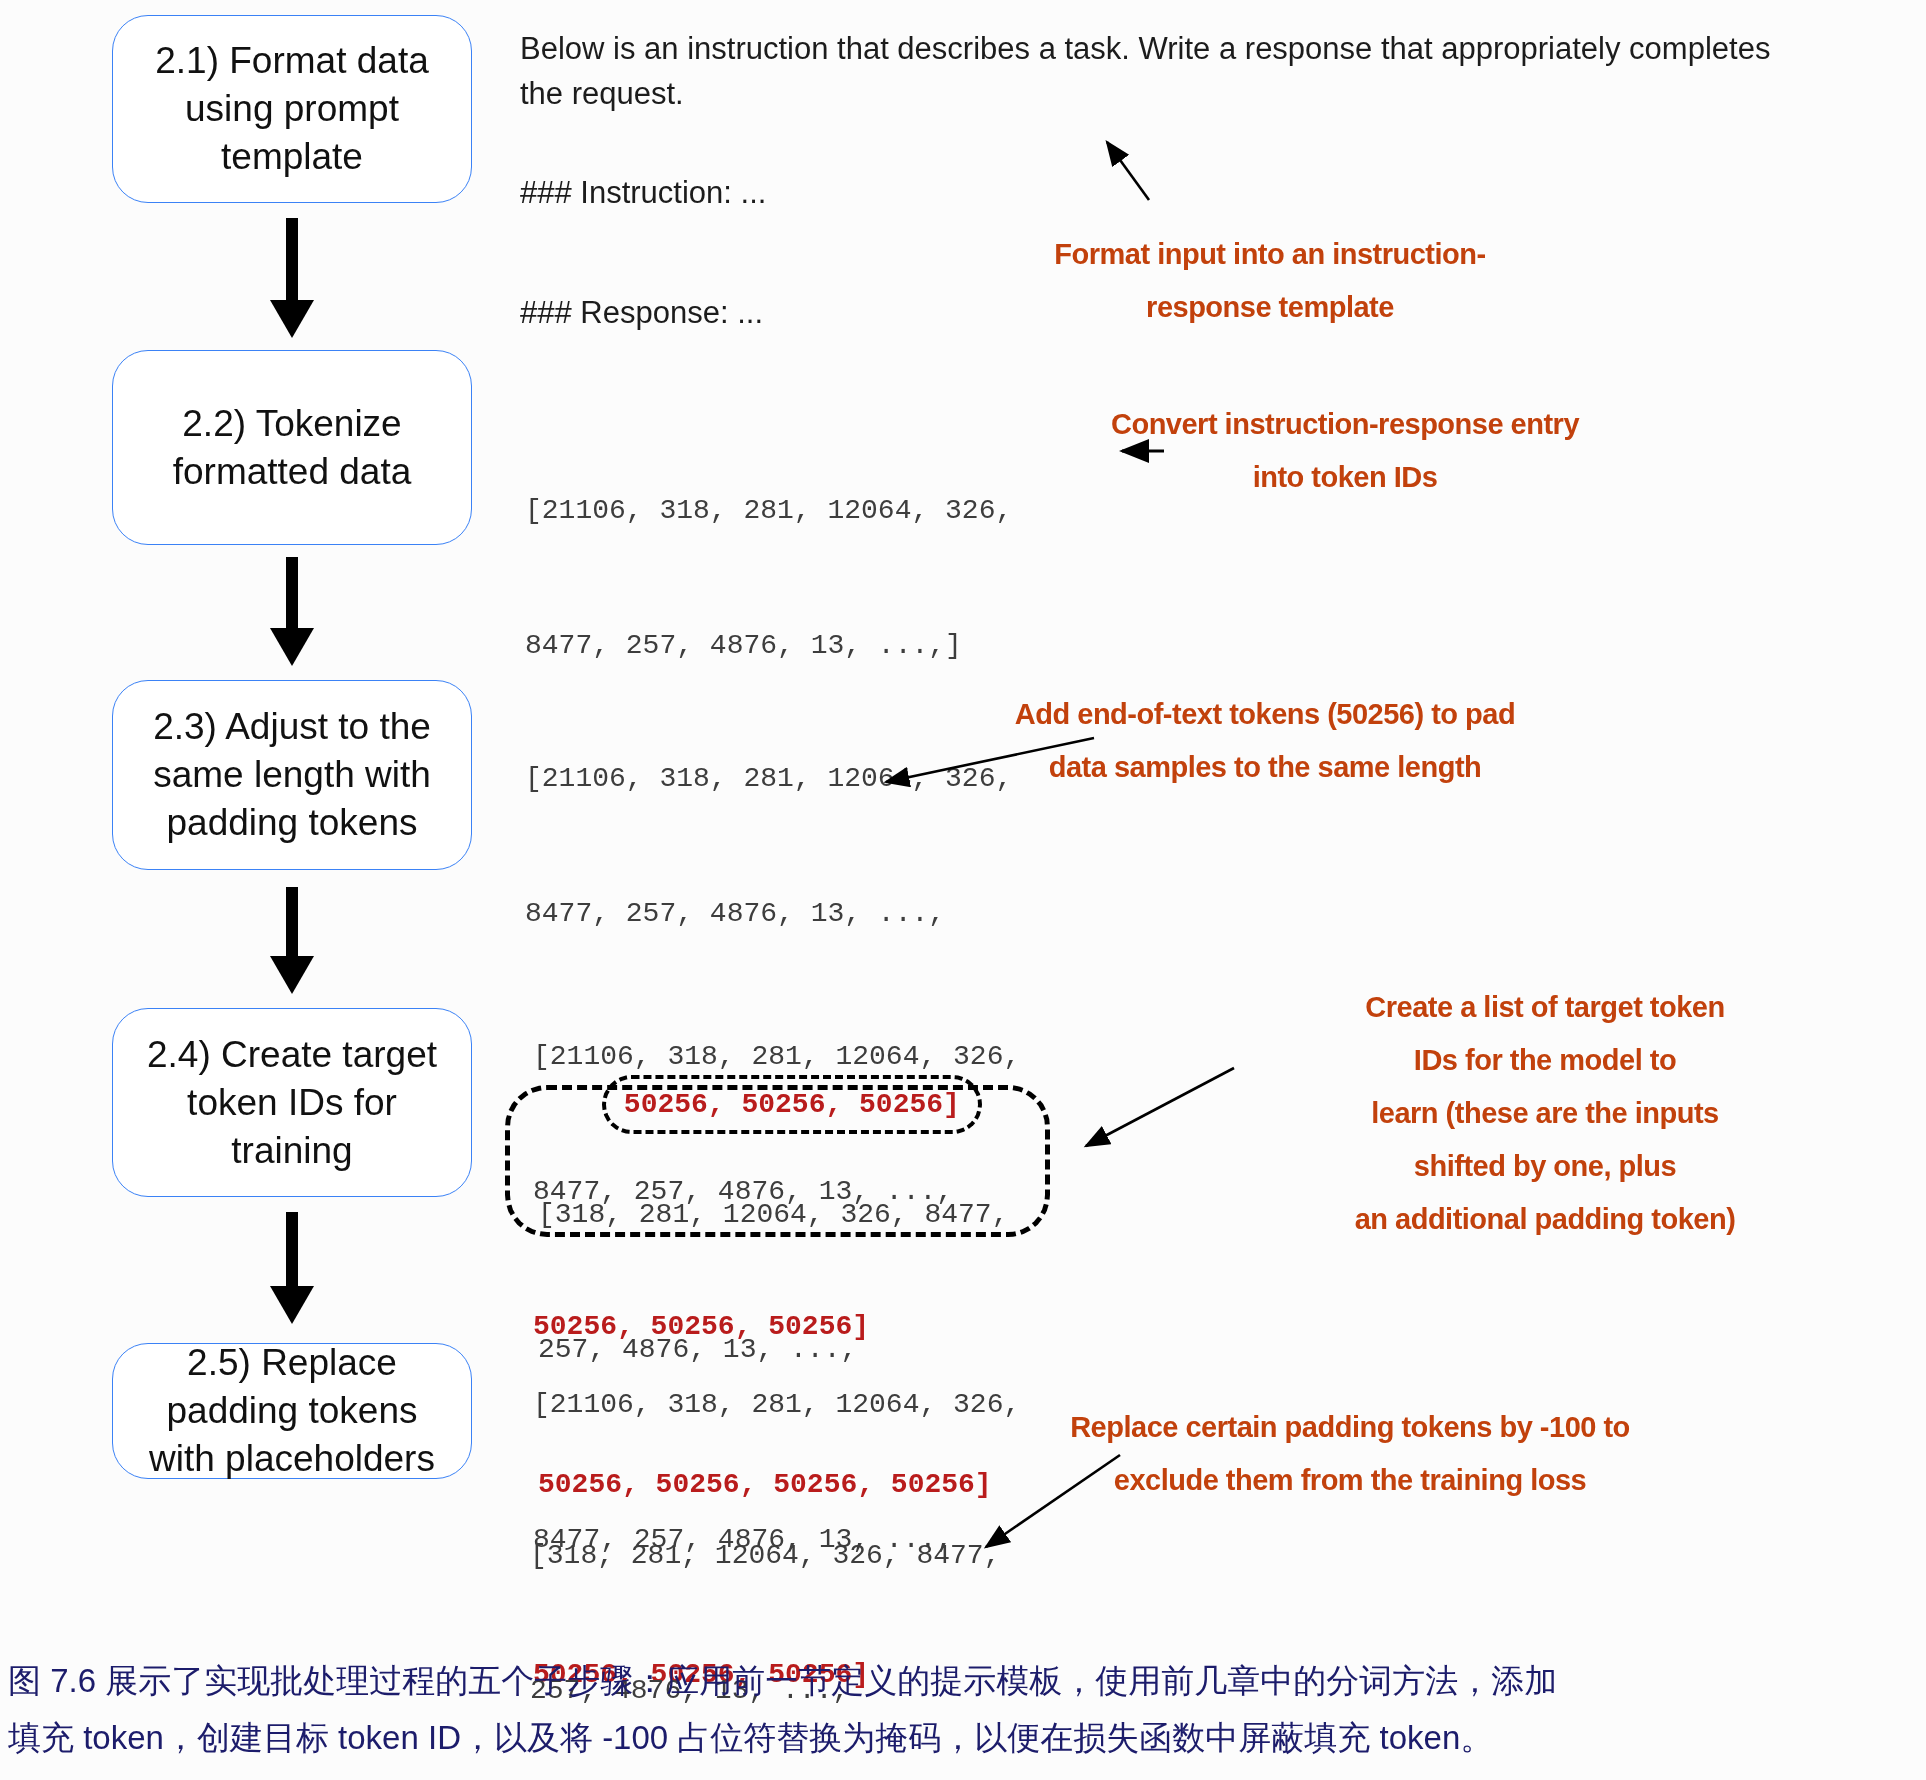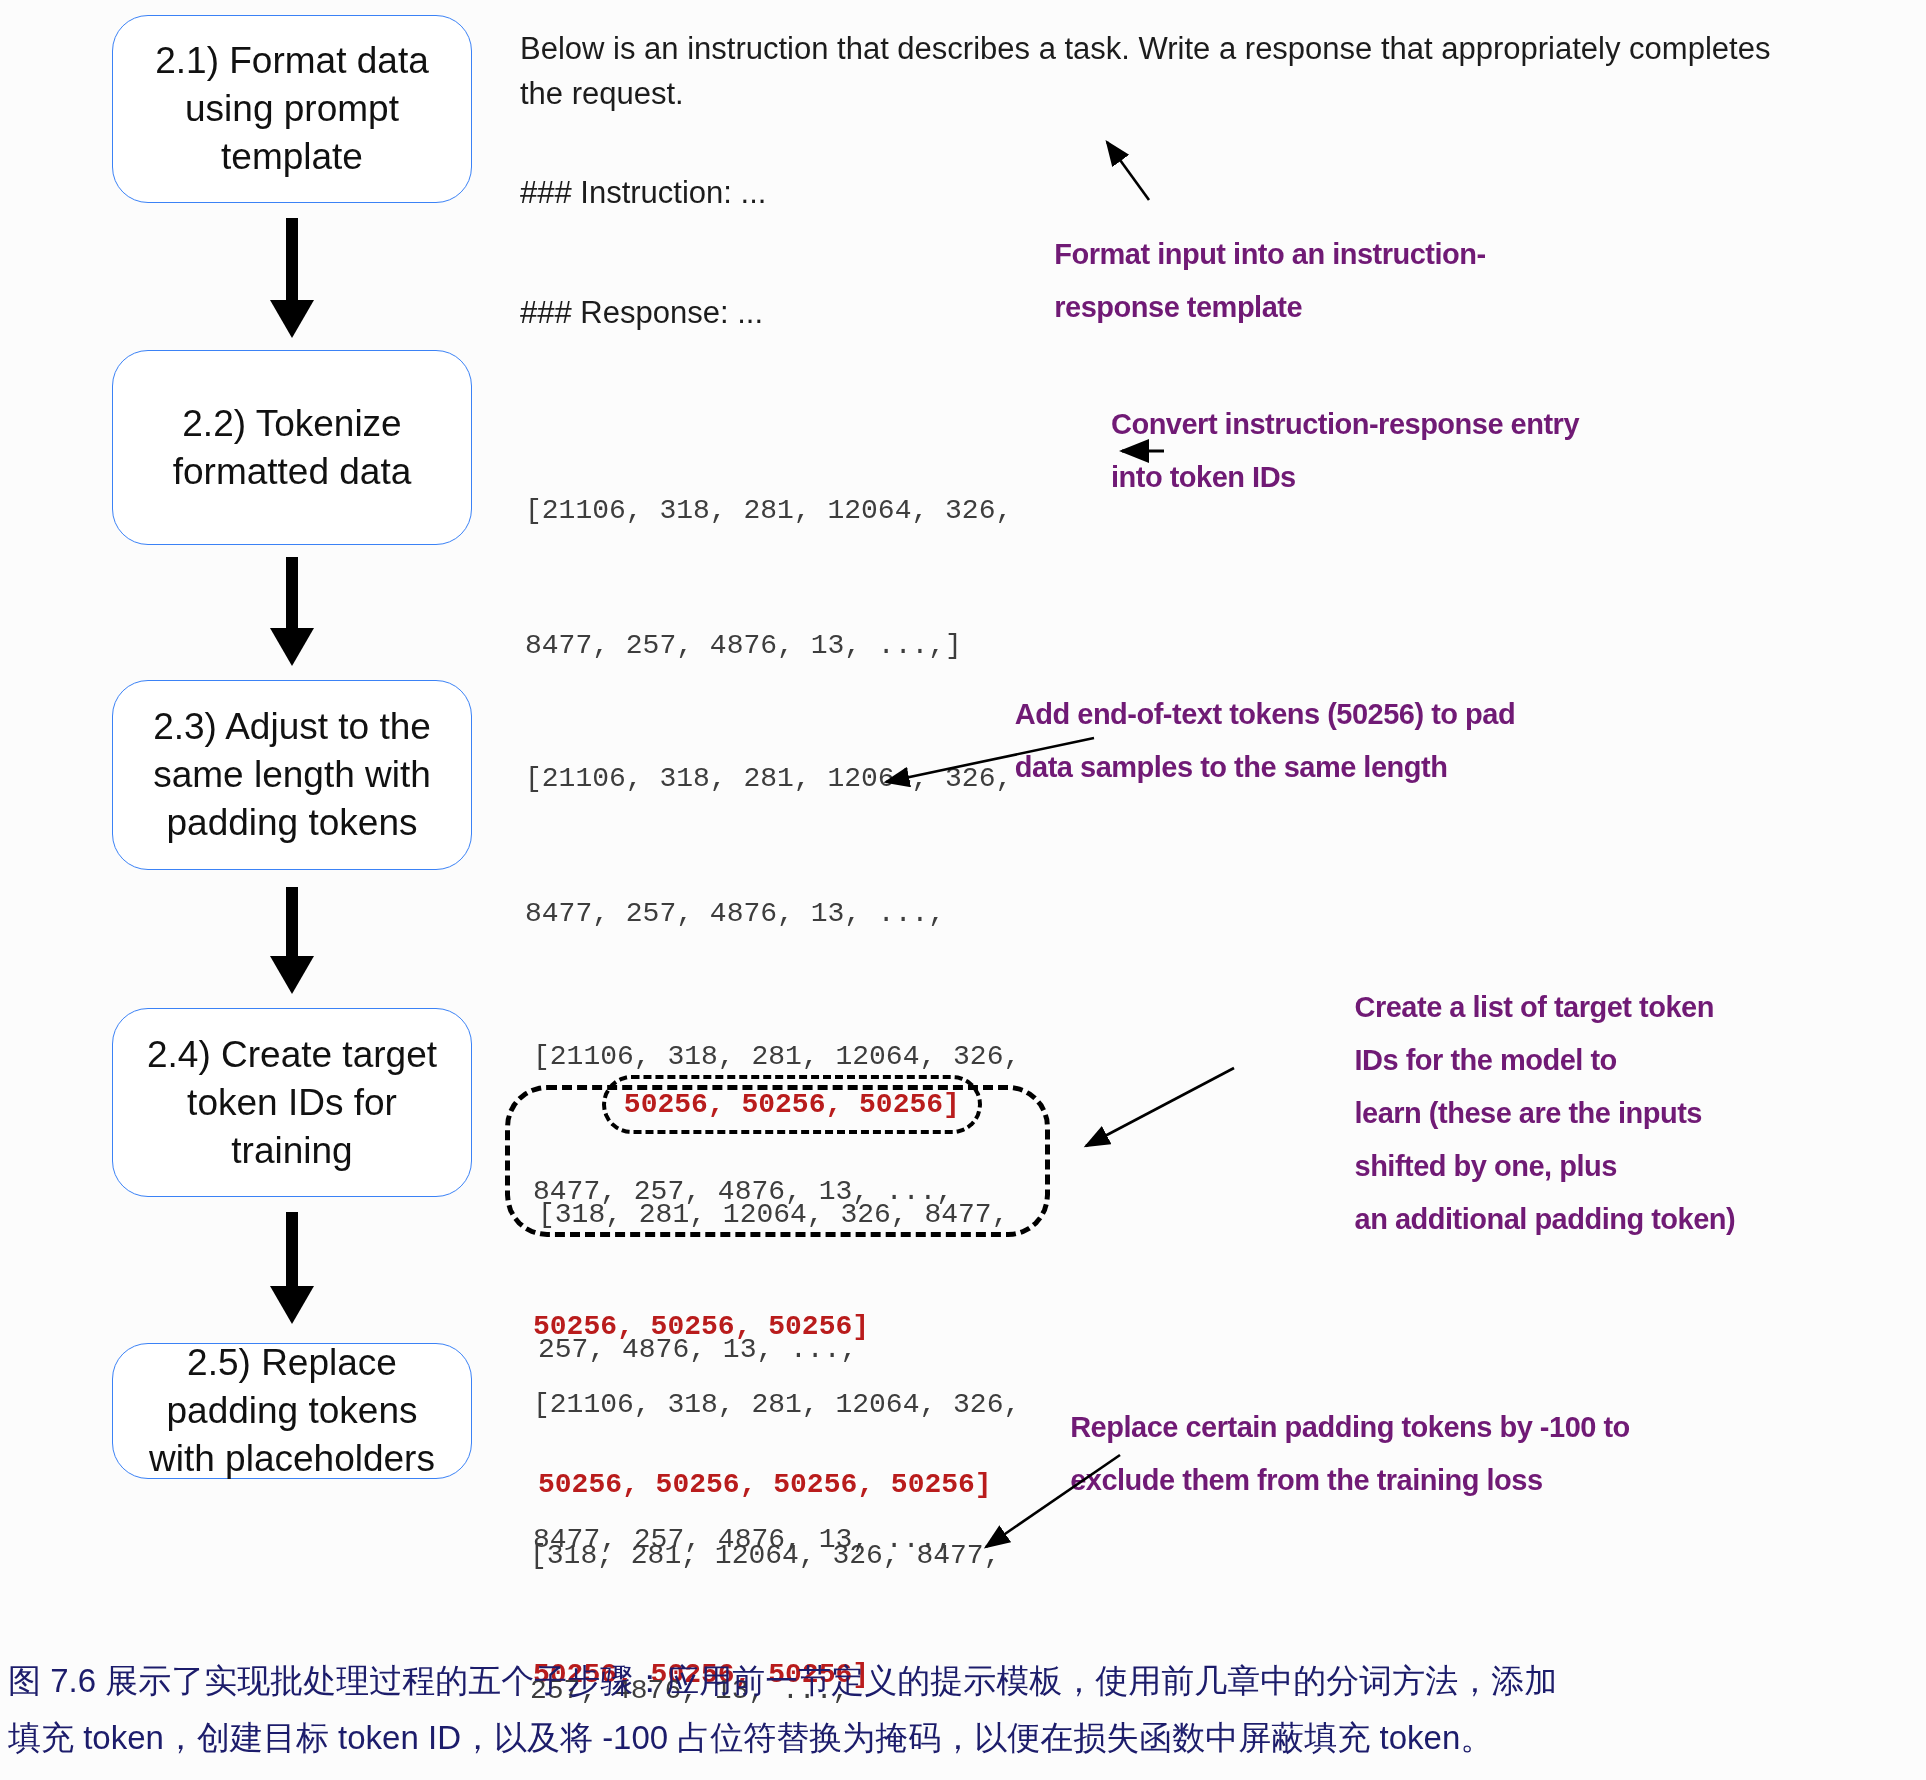--- a/index.html
+++ b/index.html
@@ -31,21 +31,21 @@
     padding:3px 18px;margin-left:-4px;
   }
   .dashedbox{
     position:absolute;border:5px dashed #000;border-radius:42px;background:transparent;
     box-sizing:border-box;padding:12px 0 0 28px;
   }
   
   .note{
     position:absolute;transform:translateX(-50%);
     font-weight:bold;font-size:29px;line-height:53px;letter-spacing:-0.5px;
-    color:#701a75;text-align:left;white-space:pre-line;
+    color:#c2410c;text-align:center;white-space:pre-line;
   }
   .tarrow{position:absolute;}
   
   .caption{
     position:absolute;left:8px;top:1652px;width:1912px;
     font-size:33px;line-height:57px;white-space:pre-line;
     font-family:"Liberation Sans","DejaVu Sans",sans-serif;
   }
 </style>
 </head>

